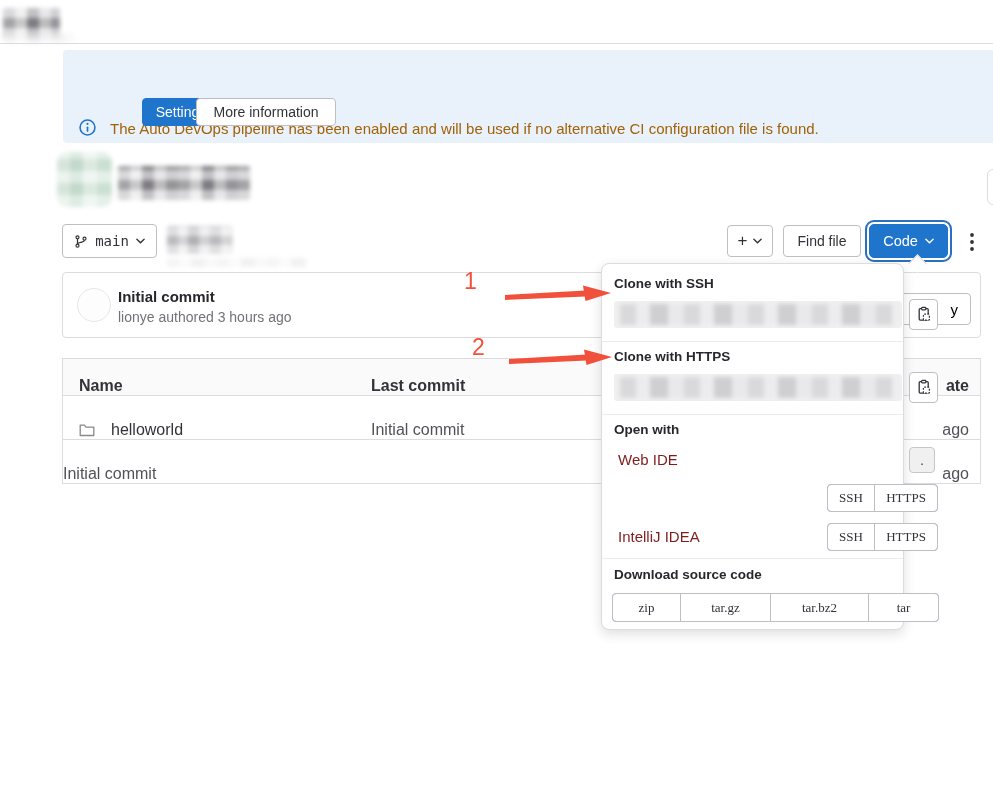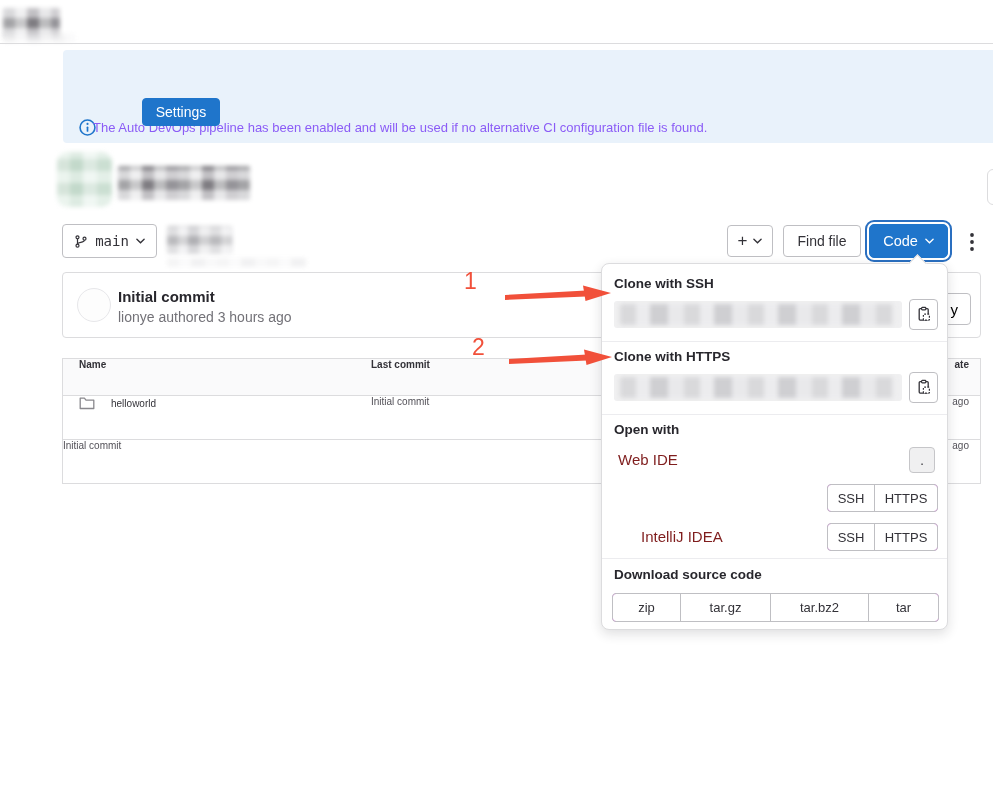--- a/index.html
+++ b/index.html
@@ -35,21 +35,21 @@
     background-image:
       repeating-linear-gradient(90deg, #d9d9db 0 16px, #ececee 16px 30px, #cfcfd2 30px 48px, #e9e9eb 48px 64px);
   }
 
   
   .top-divider { left:0; top:43px; width:993px; height:1px; background:#dcdcde; }
   .banner {
     left:63px; top:50px; width:930px; height:93px;
     background:#e9f2fb; border-radius:4px 0 0 4px;
   }
-  .banner-msg { position:absolute; left:30px; top:70px; font-size:13px; color:#8b5cf6; }
+  .banner-msg { position:absolute; left:47px; top:70px; font-size:15px; color:#a16207; }
   .banner-info { position:absolute; left:16px; top:69px; width:17px; height:17px; }
   .btn {
     display:inline-flex; align-items:center; justify-content:center;
     border-radius:4px; font-size:14px; cursor:pointer; background:#fff;
     border:1px solid #bfbfc3; color:#333238;
   }
   .btn-primary { background:#1f75cb; border-color:#1f75cb; color:#fff; }
   .banner-settings { position:absolute; left:47px; top:48px; width:78px; height:28px;margin-left:32px; }
   .banner-moreinfo { position:absolute; left:133px; top:48px; width:140px; height:28px; }
 
@@ -77,42 +77,42 @@
                    border-radius:50%; background:#fdfdfd; border:1px solid #e7e7ea; }
   .commit-title { position:absolute; left:55px; top:15px; font-size:15px; font-weight:bold; color:#28272d; }
   .commit-meta  { position:absolute; left:55px; top:36px; font-size:14px; color:#737278; }
   .history-partial { position:absolute; left:828px; top:20px; width:80px; height:32px;
                      border:1px solid #bfbfc3; border-radius:4px; background:#fff;
                      display:flex; align-items:center; justify-content:flex-end;
                      padding-right:12px; font-size:15px; cursor:pointer; }
 
   
   .file-table { left:62px; top:358px; width:919px; border:1px solid #dcdcde; border-top:1px solid #dcdcde; background:#fff; }
-  .ft-row { display:flex; align-items:flex-start; height:44px; border-top:1px solid #dcdcde; font-size:10px; }
+  .ft-row { display:flex; align-items:flex-end; height:44px; border-top:1px solid #dcdcde; font-size:16px; }
   .ft-head { height:36px; background:#fafafb; border-top:none; font-weight:bold; }
   .ft-c1 { width:308px; padding-left:16px; display:flex; align-items:center; gap:16px; }
   .ft-c2 { width:330px; }
   .ft-c3 { flex:1; text-align:right; padding-right:11px; }
   .ft-muted { color:#535158; }
 
   
-  .dropdown { left:601px; top:263px; width:347px; height:367px; background:#fff;
+  .dropdown { left:601px; top:263px; width:303px; height:367px; background:#fff;
               border:1px solid #dcdcde; border-radius:8px; z-index:20;
               box-shadow:0 4px 12px rgba(31,30,36,.14); }
   .dd-caret { position:absolute; left:309px; top:-7px; width:13px; height:13px; background:#fff;
               border-left:1px solid #dcdcde; border-top:1px solid #dcdcde; transform:rotate(45deg); }
   .dd-h { position:absolute; left:12px; font-size:13.5px; font-weight:bold; color:#28272d; }
   .dd-item { position:absolute; left:16px; font-size:15px; color:#7f1d1d; cursor:pointer; }
   .dd-div { position:absolute; left:0; width:100%; height:1px; background:#ececef; }
   .clone-field { position:absolute; left:12px; width:288px; height:27px; background:#f0f0f1; border-radius:3px; overflow:hidden; }
   .clone-field .px { position:absolute; inset:3px 6px; }
   .copy-btn { position:absolute; left:307px; width:29px; height:31px; background:#fff;
               border:1px solid #bfbfc3; border-radius:4px; display:flex; align-items:center; justify-content:center; cursor:pointer; }
   .seg { position:absolute; display:flex; border:1px solid #bfbfc3; border-radius:4px;
-         overflow:hidden; background:#a21caf; height:28px; }
+         overflow:hidden; background:#a21caf; height:28px;font-family:Liberation Serif, serif; }
   .seg-btn { display:flex; align-items:center; justify-content:center; font-size:13px;
              color:#333238; cursor:pointer; background:#fff; }
   .seg-btn + .seg-btn { border-left:1px solid #bfbfc3; }
   .shortcut-badge { position:absolute; left:307px; width:26px; height:26px; background:#f0f0f1;
                     border:1px solid #c6c6c9; border-radius:4px; display:flex; align-items:center;
                     justify-content:center; font-size:13px; color:#333238; cursor:pointer; }
   .dl-group { left:10px; top:329px; width:327px; height:29px; border-radius:4px; }
   .dl-group .seg-btn { height:100%; }
 
   
@@ -131,20 +131,21 @@
   <div class="abs top-divider"></div>
 
   <div class="abs banner">
     <svg class="banner-info" viewBox="0 0 16 16">
       <circle cx="8" cy="8" r="7" fill="none" stroke="#1f75cb" stroke-width="1.5"></circle>
       <rect x="7.2" y="7" width="1.6" height="5" rx="0.8" fill="#1f75cb"></rect>
       <circle cx="8" cy="4.6" r="1" fill="#1f75cb"></circle>
     </svg>
     <div class="banner-msg">The Auto DevOps pipeline has been enabled and will be used if no alternative CI configuration file is found.</div>
     <button class="btn btn-primary banner-settings">Settings</button>
+    <button class="btn banner-moreinfo">More information</button>
   </div>
 
   <div class="abs px px-green proj-avatar"></div>
   <div class="abs px px-dark proj-title"></div>
   <div class="abs edge-btn"></div>
 
   <button class="abs btn branch-btn">
     <svg class="ic" width="14" height="15" viewBox="0 0 16 16">
       <circle cx="4" cy="3.2" r="1.7" fill="none" stroke="#333238" stroke-width="1.4"></circle>
       <circle cx="4" cy="12.8" r="1.7" fill="none" stroke="#333238" stroke-width="1.4"></circle>
@@ -243,21 +244,21 @@
     <div class="dd-h" style="top:158px;">Open with</div>
 
     <div class="dd-item" style="top:183px;line-height:26px;">Web IDE</div>
     <div class="shortcut-badge" style="top:183px;">.</div>
 
     <div class="seg" style="left:225px;top:220px;">
       <div class="seg-btn" style="width:46px;">SSH</div>
       <div class="seg-btn" style="width:63px;">HTTPS</div>
     </div>
 
-    <div class="dd-item" style="top:259px;line-height:28px;margin-left:23px;">IntelliJ IDEA</div>
+    <div class="dd-item" style="top:259px;line-height:28px;">IntelliJ IDEA</div>
     <div class="seg" style="left:225px;top:259px;">
       <div class="seg-btn" style="width:46px;">SSH</div>
       <div class="seg-btn" style="width:63px;">HTTPS</div>
     </div>
 
     <div class="dd-div" style="top:294px;"></div>
 
     <div class="dd-h" style="top:303px;">Download source code</div>
     <div class="seg dl-group">
       <div class="seg-btn" style="width:67px;">zip</div>

